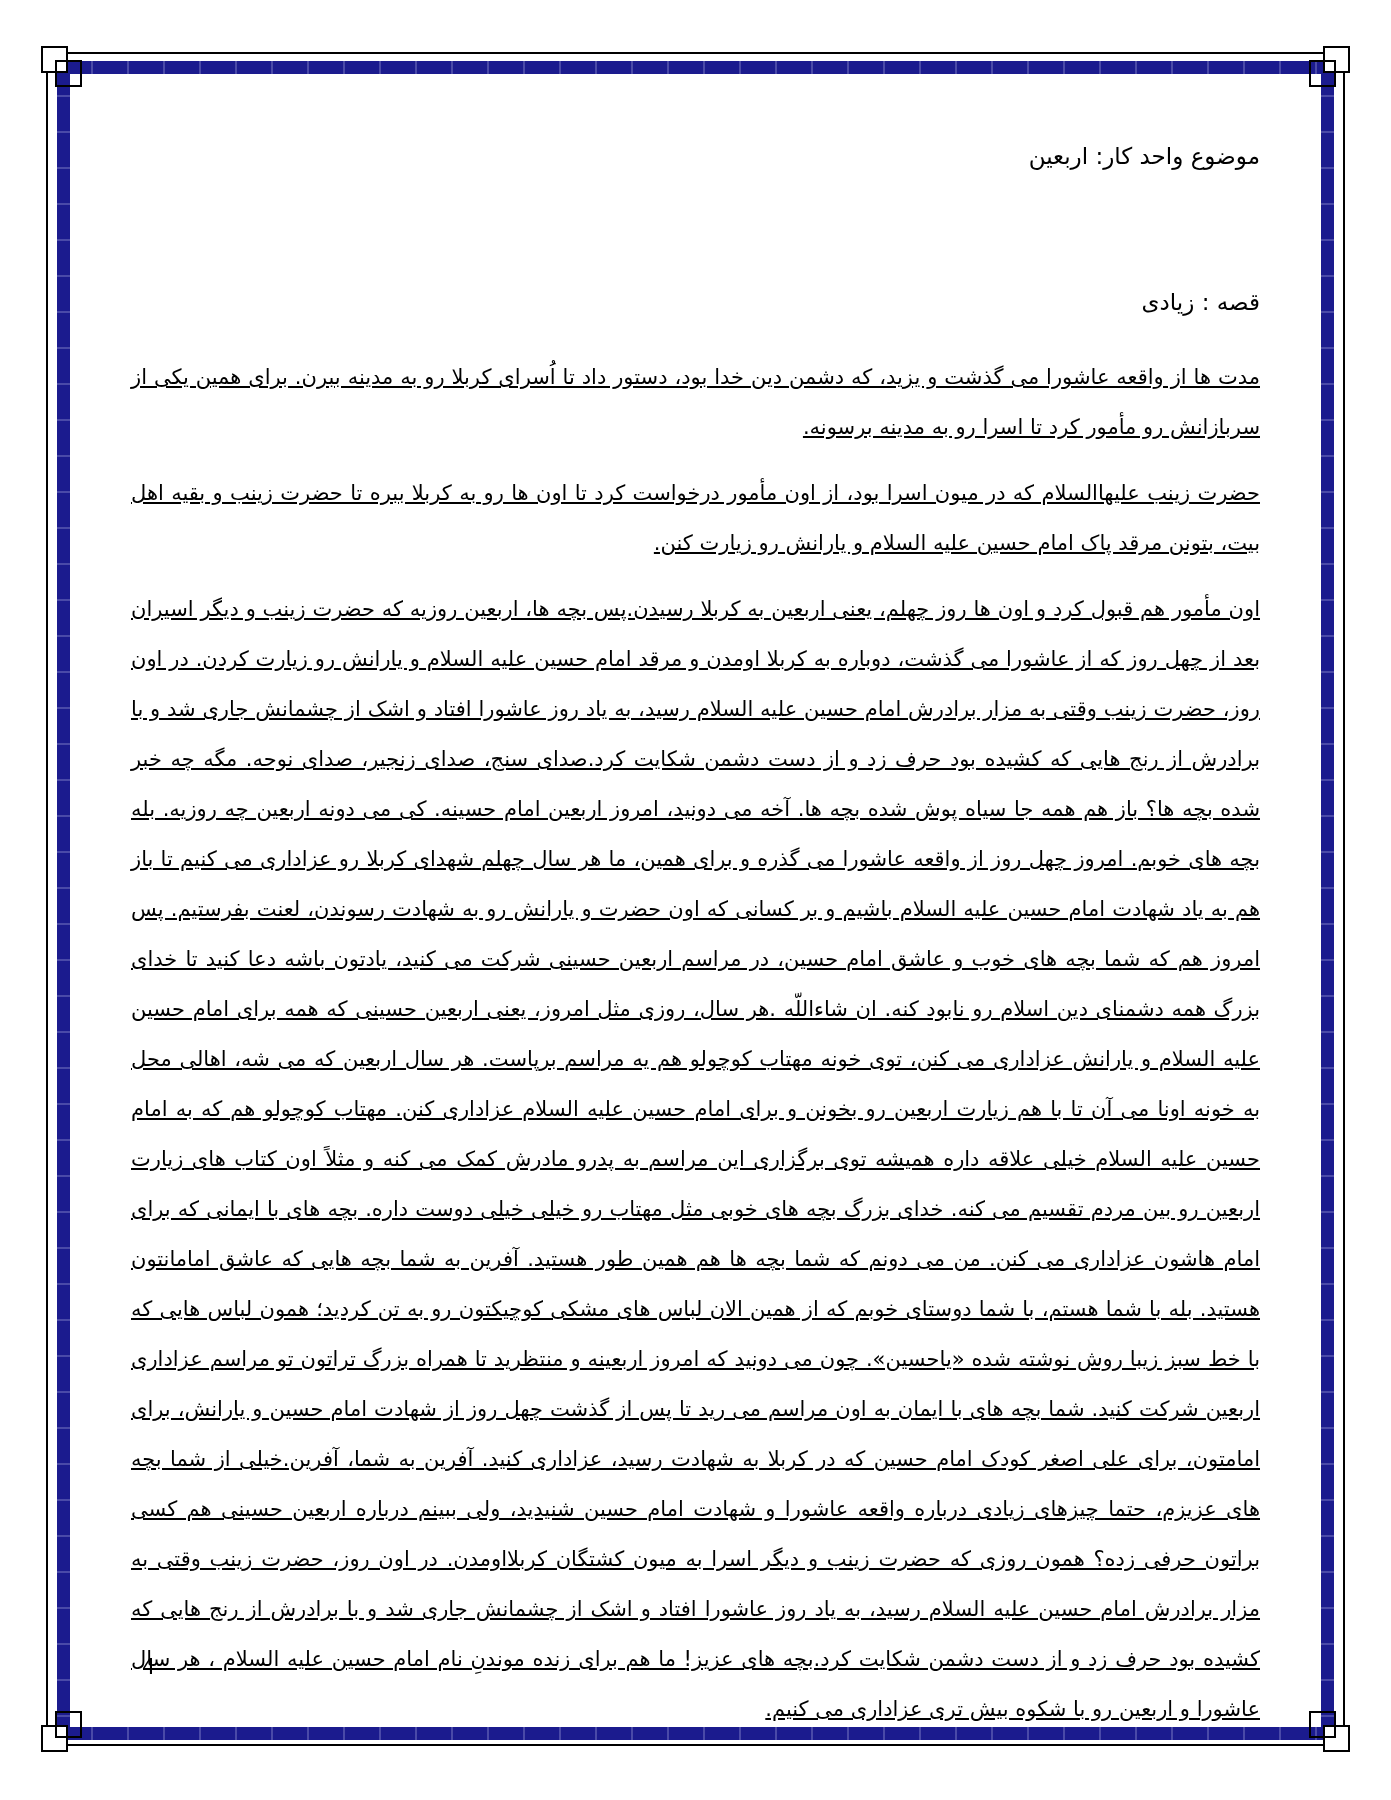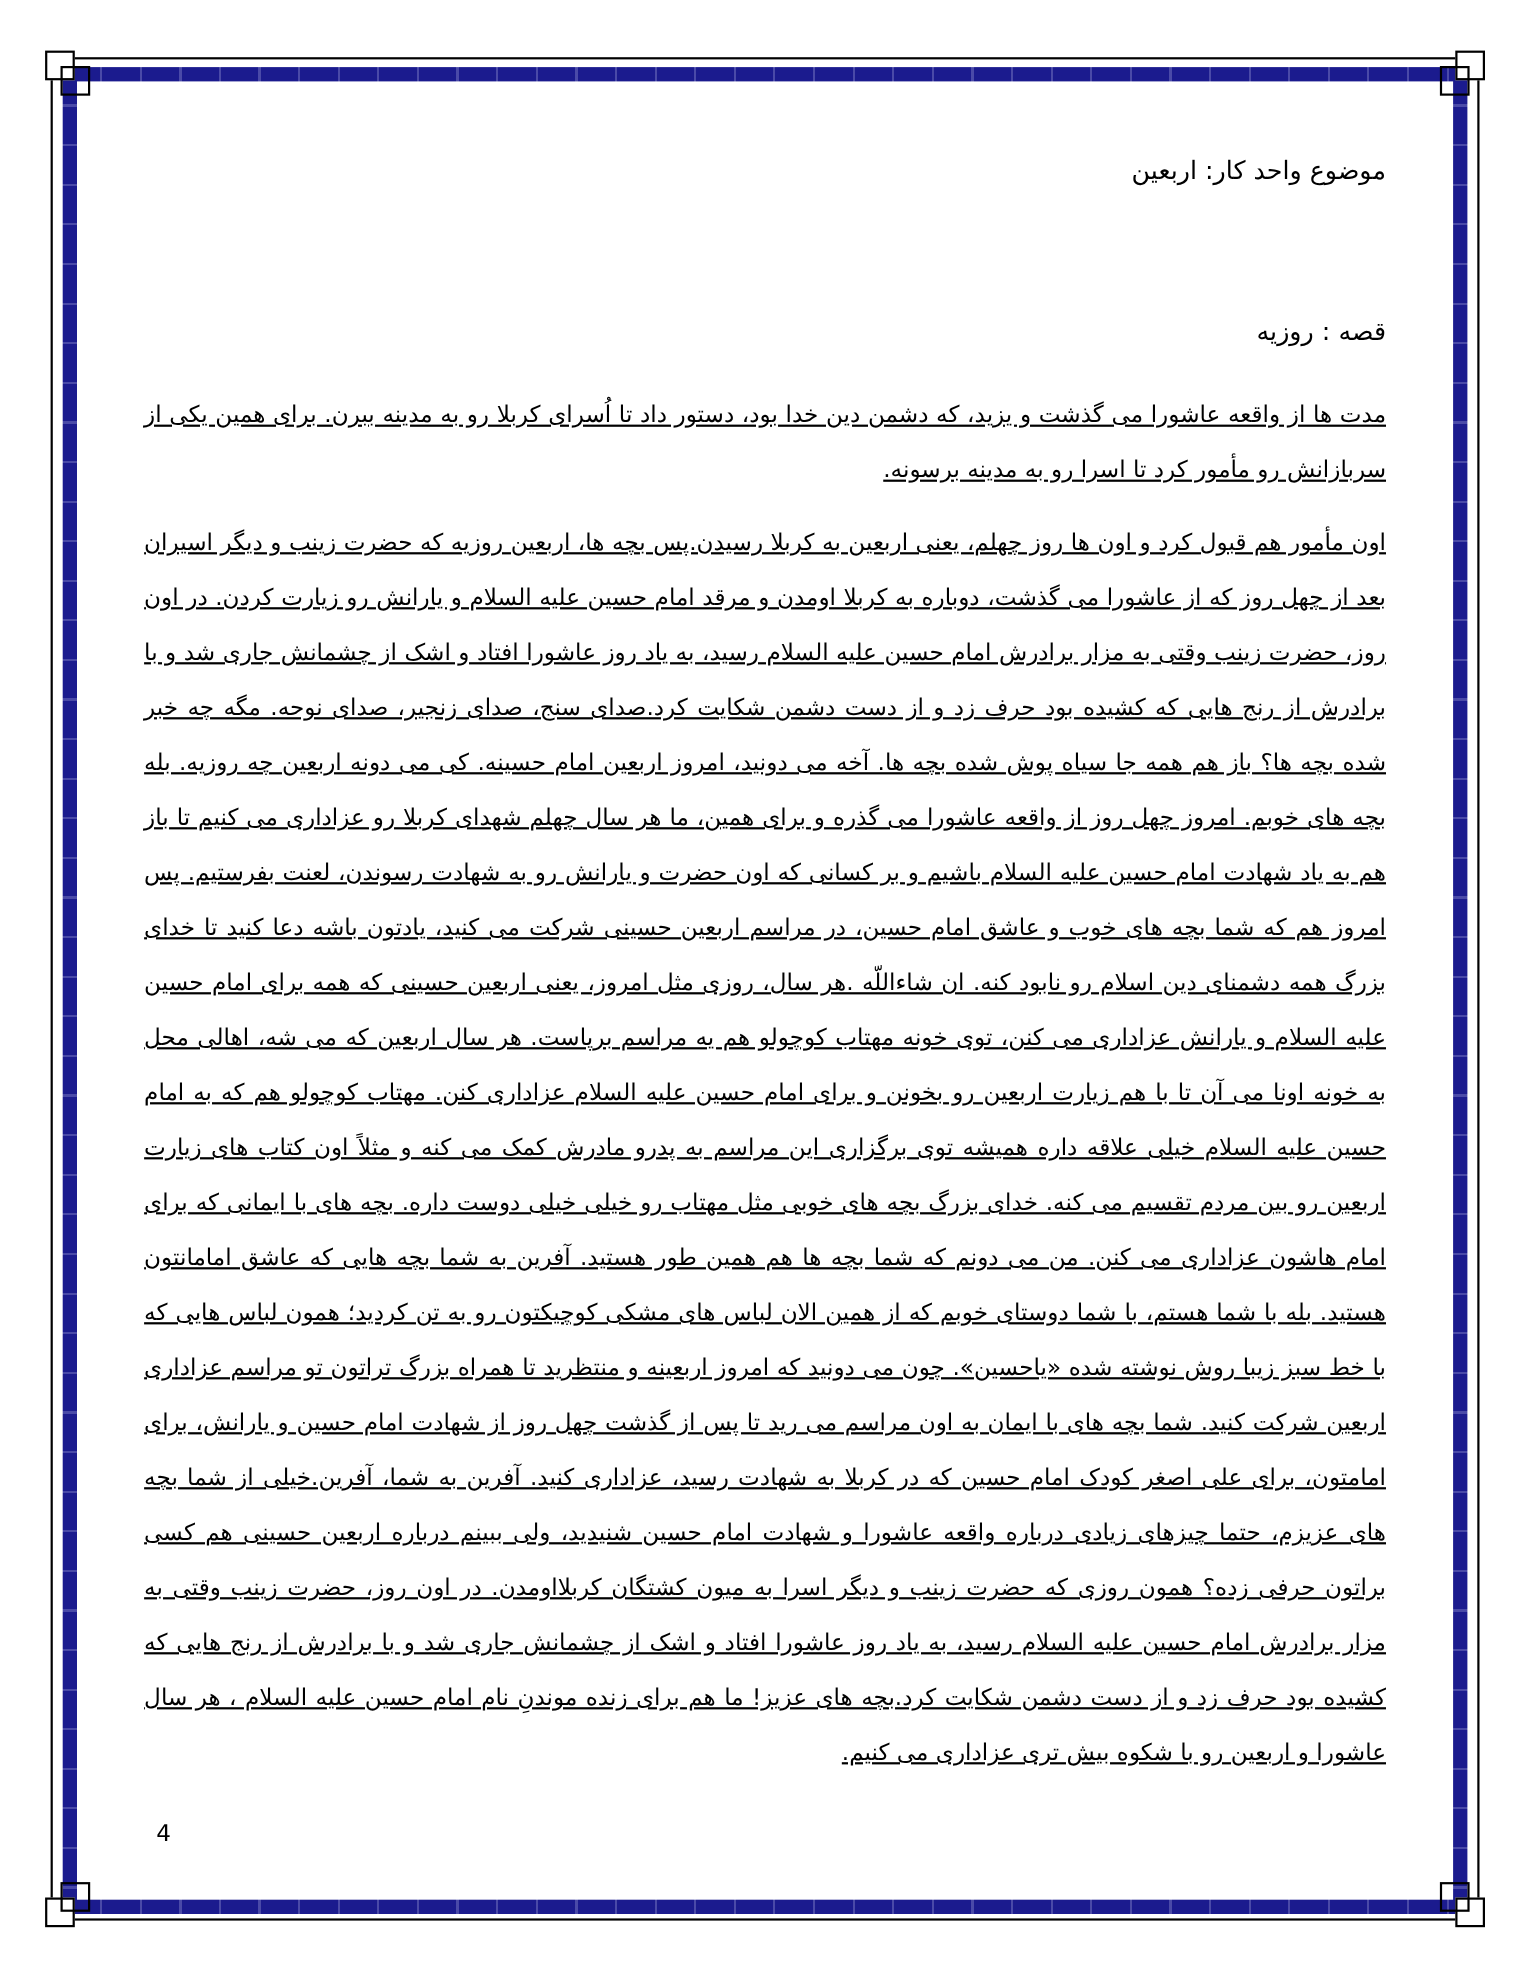--- a/index.html
+++ b/index.html
@@ -102,22 +102,23 @@
   <div class="corner inner tl"></div>
   <div class="corner outer tr"></div>
   <div class="corner inner tr"></div>
   <div class="corner outer bl"></div>
   <div class="corner inner bl"></div>
   <div class="corner outer br"></div>
   <div class="corner inner br"></div>
 
   <div class="doc-title">موضوع واحد کار: اربعین</div>
 
-  <div class="doc-subtitle">قصه : روزیه</div>
+  <div class="doc-subtitle">قصه : زیادی</div>
 
   <div class="doc-body">
     <p>مدت ها از واقعه عاشورا می گذشت و یزید، که دشمن دین خدا بود، دستور داد تا اُسرای کربلا رو به مدینه ببرن. برای همین یکی از سربازانش رو مأمور کرد تا اسرا رو به مدینه برسونه.</p>
+    <p>حضرت زینب علیهاالسلام که در میون اسرا بود، از اون مأمور درخواست کرد تا اون ها رو به کربلا ببره تا حضرت زینب و بقیه اهل بیت، بتونن مرقد پاک امام حسین علیه السلام و یارانش رو زیارت کنن.</p>
     <p>اون مأمور هم قبول کرد و اون ها روز چهلم، یعنی اربعین به کربلا رسیدن.پس بچه ها، اربعین روزیه که حضرت زینب و دیگر اسیران بعد از چهل روز که از عاشورا می گذشت، دوباره به کربلا اومدن و مرقد امام حسین علیه السلام و یارانش رو زیارت کردن. در اون روز، حضرت زینب وقتی به مزار برادرش امام حسین علیه السلام رسید، به یاد روز عاشورا افتاد و اشک از چشمانش جاری شد و با برادرش از رنج هایی که کشیده بود حرف زد و از دست دشمن شکایت کرد.صدای سنج، صدای زنجیر، صدای نوحه. مگه چه خبر شده بچه ها؟ باز هم همه جا سیاه پوش شده بچه ها. آخه می دونید، امروز اربعین امام حسینه. کی می دونه اربعین چه روزیه. بله بچه های خوبم. امروز چهل روز از واقعه عاشورا می گذره و برای همین، ما هر سال چهلم شهدای کربلا رو عزاداری می کنیم تا باز هم به یاد شهادت امام حسین علیه السلام باشیم و بر کسانی که اون حضرت و یارانش رو به شهادت رسوندن، لعنت بفرستیم. پس امروز هم که شما بچه های خوب و عاشق امام حسین، در مراسم اربعین حسینی شرکت می کنید، یادتون باشه دعا کنید تا خدای بزرگ همه دشمنای دین اسلام رو نابود کنه. ان شاءاللّه .هر سال، روزی مثل امروز، یعنی اربعین حسینی که همه برای امام حسین علیه السلام و یارانش عزاداری می کنن، توی خونه مهتاب کوچولو هم یه مراسم برپاست. هر سال اربعین که می شه، اهالی محل به خونه اونا می آن تا با هم زیارت اربعین رو بخونن و برای امام حسین علیه السلام عزاداری کنن. مهتاب کوچولو هم که به امام حسین علیه السلام خیلی علاقه داره همیشه توی برگزاری این مراسم به پدرو مادرش کمک می کنه و مثلاً اون کتاب های زیارت اربعین رو بین مردم تقسیم می کنه. خدای بزرگ بچه های خوبی مثل مهتاب رو خیلی خیلی دوست داره. بچه های با ایمانی که برای امام هاشون عزاداری می کنن. من می دونم که شما بچه ها هم همین طور هستید. آفرین به شما بچه هایی که عاشق امامانتون هستید. بله با شما هستم، با شما دوستای خوبم که از همین الان لباس های مشکی کوچیکتون رو به تن کردید؛ همون لباس هایی که با خط سبز زیبا روش نوشته شده «یاحسین». چون می دونید که امروز اربعینه و منتظرید تا همراه بزرگ تراتون تو مراسم عزاداری اربعین شرکت کنید. شما بچه های با ایمان به اون مراسم می رید تا پس از گذشت چهل روز از شهادت امام حسین و یارانش، برای امامتون، برای علی اصغر کودک امام حسین که در کربلا به شهادت رسید، عزاداری کنید. آفرین به شما، آفرین.خیلی از شما بچه های عزیزم، حتما چیزهای زیادی درباره واقعه عاشورا و شهادت امام حسین شنیدید، ولی ببینم درباره اربعین حسینی هم کسی براتون حرفی زده؟ همون روزی که حضرت زینب و دیگر اسرا به میون کشتگان کربلااومدن. در اون روز، حضرت زینب وقتی به مزار برادرش امام حسین علیه السلام رسید، به یاد روز عاشورا افتاد و اشک از چشمانش جاری شد و با برادرش از رنج هایی که کشیده بود حرف زد و از دست دشمن شکایت کرد.بچه های عزیز! ما هم برای زنده موندنِ نام امام حسین علیه السلام ، هر سال عاشورا و اربعین رو با شکوه بیش تری عزاداری می کنیم.</p>
   </div>
 
   <div class="page-number">4</div>
 
 </div>
 
 </body></html>

